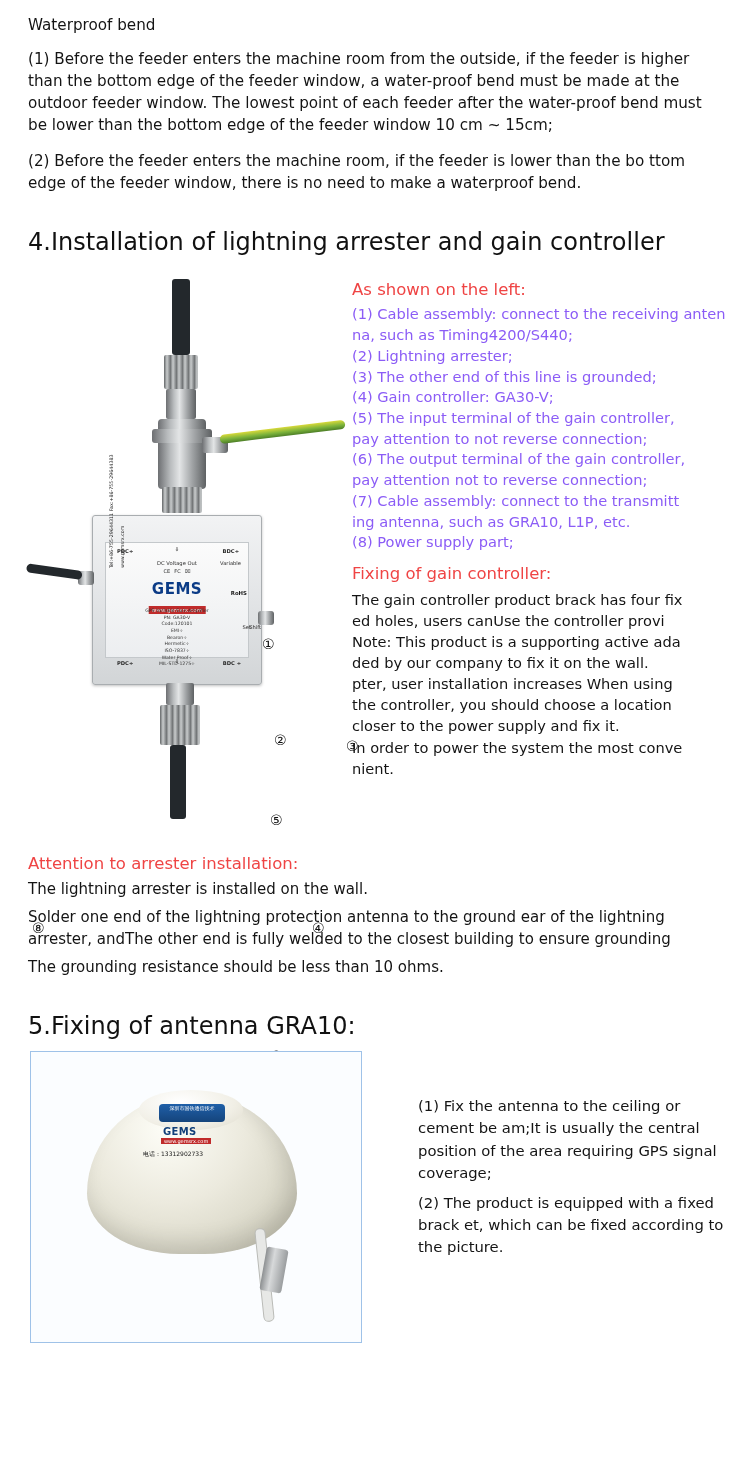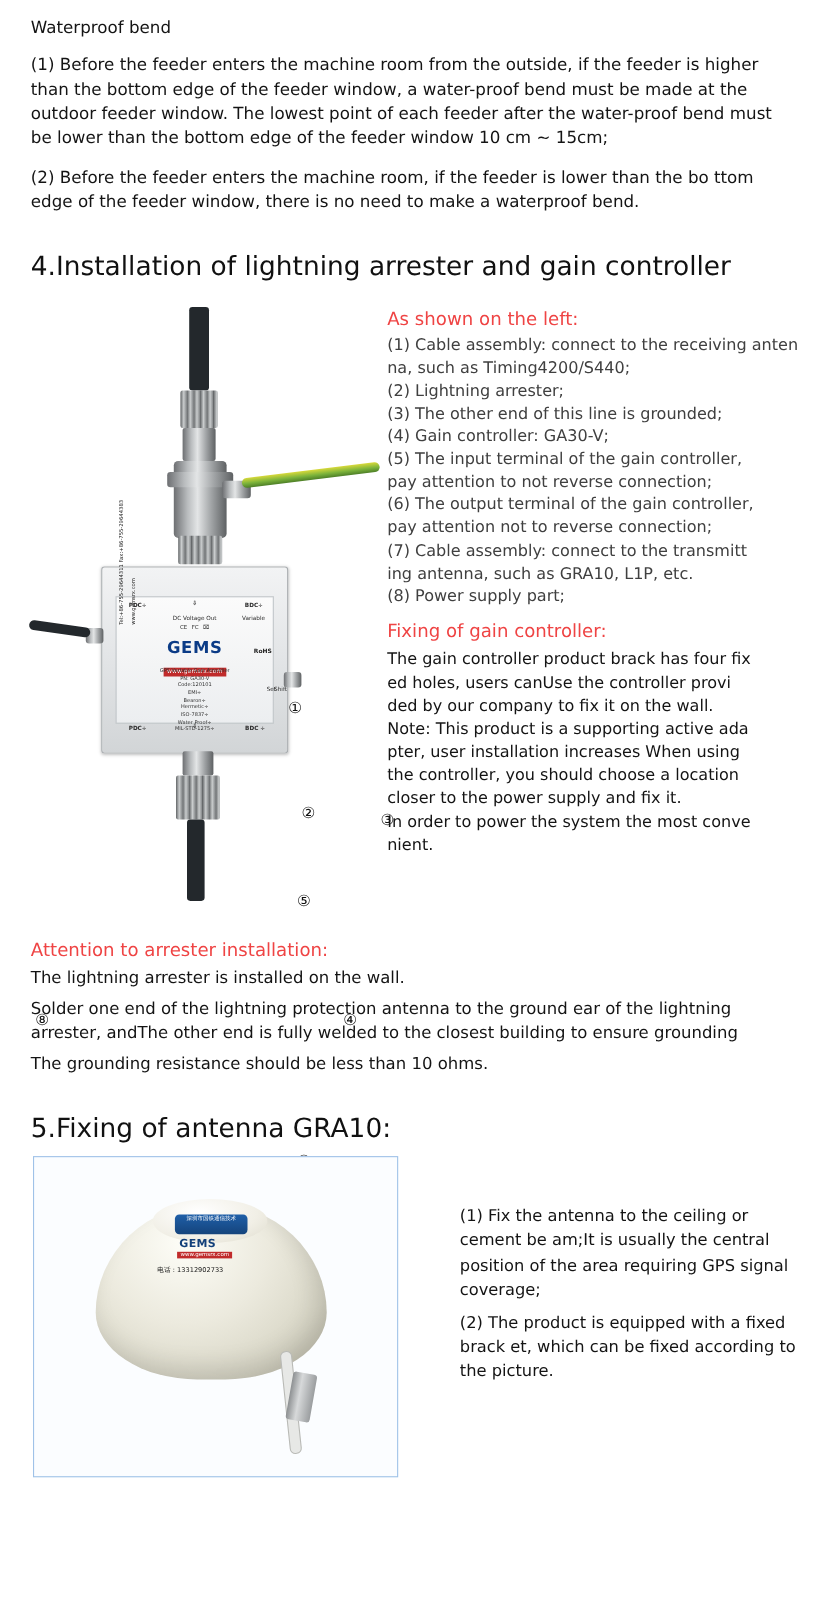--- a/index.html
+++ b/index.html
@@ -66,21 +66,21 @@
     font-weight: normal;
     margin: 0 0 4px 0;
     line-height: 1.3;
   }
   .blue-head.second {
     margin-top: 10px;
   }
   .list-line {
     font-size: 14.6px;
     line-height: 1.42;
-    color: #404040;
+    color: #8b5cf6;
     margin: 0;
   }
   .fix-line {
     font-size: 14.6px;
     line-height: 1.45;
     color: #141414;
     margin: 0;
   }
   
   .fig4-stage {
@@ -437,22 +437,22 @@
       <p class="list-line">pay attention to not reverse connection;</p>
       <p class="list-line">(6) The output terminal of the gain controller,</p>
       <p class="list-line">pay attention not to reverse connection;</p>
       <p class="list-line">(7) Cable assembly: connect to the transmitt</p>
       <p class="list-line">ing antenna, such as GRA10, L1P, etc.</p>
       <p class="list-line"> (8) Power supply part;</p>
 
       <div class="blue-head second">Fixing of gain controller:</div>
       <p class="fix-line">The gain controller product brack has four fix</p>
       <p class="fix-line">ed holes, users canUse the controller provi</p>
+      <p class="fix-line">Note: This product is a supporting active ada</p>
       <p class="fix-line">ded by our company to fix it on the wall.</p>
-      <p class="fix-line">Note: This product is a supporting active ada</p>
       <p class="fix-line">pter, user installation increases   When using</p>
       <p class="fix-line">the controller, you should choose a location</p>
       <p class="fix-line">closer to the power supply and fix it.</p>
       <p class="fix-line">In order to power the system the most conve</p>
       <p class="fix-line">nient.</p>
     </div>
   </div>
 
   <div class="attention">
     <div class="blue-head">Attention to arrester installation:</div>

